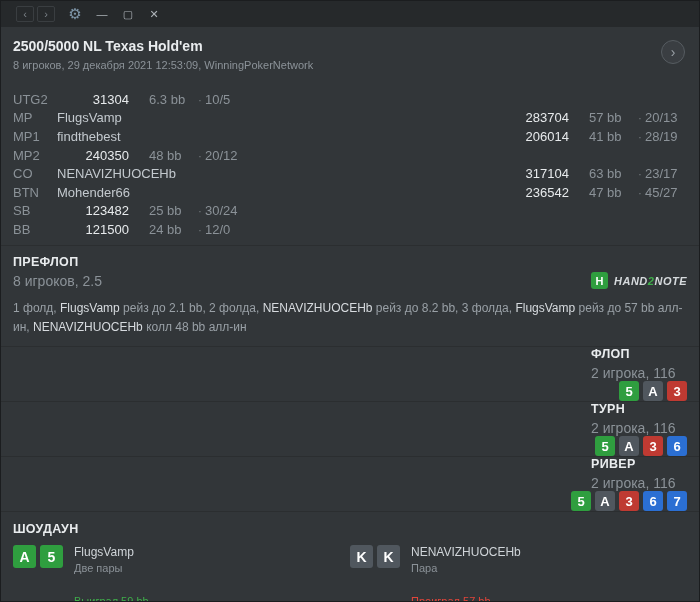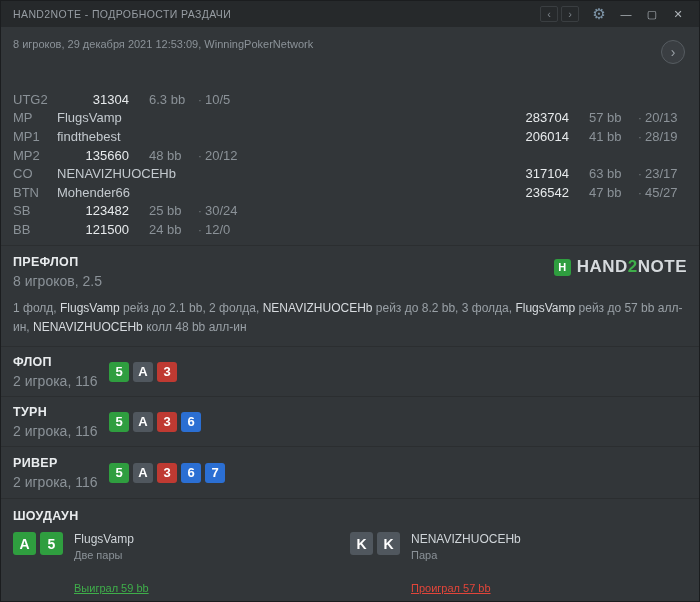--- a/index.html
+++ b/index.html
@@ -33,33 +33,33 @@
   .pname { flex:1; color:#c3c9ce; }
   .pstack { width:72px; text-align:right; color:#e7eaec; }
   .pbb { width:46px; margin-left:20px; color:#8b9298; }
   .pdot { width:10px; text-align:center; color:#6d7377; }
   .pstats { width:42px; color:#8b9298; }
 
   .section { border-top:1px solid #2b2e30; }
 
   
   .preflop { flex:0 0 100px; padding:9px 12px; }
-  .sec-head { display:flex; justify-content:space-between; align-items:flex-start; }
+  .sec-head { display:flex; justify-content:space-between; align-items:flex-end; }
   .sec-title { font-size:12.5px; font-weight:bold; color:#e9ecee; letter-spacing:.3px; margin-bottom:4px; }
   .sec-sub { font-size:14px; color:#8b9298; }
   .h2n-logo { display:flex; align-items:center; gap:6px; margin-top:2px; }
   .h2n-icon { width:17px; height:17px; background:#2f9e3f; border-radius:3px; color:#fff;
               font-weight:bold; font-size:11px; display:flex; align-items:center; justify-content:center; }
-  .h2n-text { font-size:17px; font-weight:bold; letter-spacing:.5px; color:#d6dadd; }
+  .h2n-text { font-size:11px; font-weight:bold; letter-spacing:.5px; color:#d6dadd;font-style:italic; }
   .h2n-text .g { color:#3fae4a; }
   .action { margin-top:10px; font-size:12px; line-height:19px; color:#99a0a6; max-width:676px; }
   .action [data-hl="yes"] { color:#d7dbdf; }
 
   
-  .street { display:flex; align-items:center; padding:0 12px; }
+  .street { display:flex; align-items:flex-end; padding:0 12px;flex-direction:column; }
   .street-flop, .street-turn { flex:0 0 50px; }
   .street-river { flex:0 0 52px; }
   .street-info { width:96px; }
   .cards { display:flex; gap:4px; }
   .card { width:20px; height:20px; border-radius:3px; display:flex; align-items:center;
           justify-content:center; color:#fff; font-weight:bold; font-size:13px; }
   .card.lg { width:23px; height:23px; font-size:14px; }
   .card[data-suit="clubs"]    { background:#2f9e3f; }
   .card[data-suit="spades"]   { background:#50575e; }
   .card[data-suit="hearts"]   { background:#bf3a32; }
@@ -75,21 +75,20 @@
   .sd-result { font-size:11px; }
   .sd-result[data-outcome="win"]  { color:#3fae4a;text-decoration:underline; }
   .sd-result[data-outcome="loss"] { color:#e2453a;text-decoration:underline; }
 </style>
 </head>
 <body>
 
 <div class="window">
 
   <div class="titlebar">
-    <span class="tb-title">HAND2NOTE - ПОДРОБНОСТИ РАЗДАЧИ</span>
     <span class="tb-btn tb-nav">
         <span>‹</span>
       </span>
     <span class="tb-btn tb-nav">
         <span>›</span>
       </span>
     <span class="tb-btn tb-gear">
         <span>⚙</span>
       </span>
     <span class="tb-btn tb-win">
@@ -97,20 +96,21 @@
       </span>
     <span class="tb-btn tb-win">
         <span>▢</span>
       </span>
     <span class="tb-btn tb-win">
         <span>✕</span>
       </span>
   </div>
 
   <div class="hand-header">
+    <div class="hand-title">2500/5000 NL Texas Hold'em</div>
     <div class="hand-sub">8 игроков, 29 декабря 2021 12:53:09, WinningPokerNetwork</div>
     <div class="expand-btn">
         <span>›</span>
       </div>
   </div>
 
   <div class="players">
     <div class="prow">
       <span class="pos">UTG2</span>
       <span class="pstack">31304</span>
@@ -129,21 +129,21 @@
     <div class="prow">
       <span class="pos">MP1</span>
       <span class="pname">findthebest</span>
       <span class="pstack">206014</span>
       <span class="pbb">41 bb</span>
       <span class="pdot">·</span>
       <span class="pstats">28/19</span>
     </div>
     <div class="prow">
       <span class="pos">MP2</span>
-      <span class="pstack">135660</span>
+      <span class="pstack">240350</span>
       <span class="pbb">48 bb</span>
       <span class="pdot">·</span>
       <span class="pstats">20/12</span>
     </div>
     <div class="prow">
       <span class="pos">CO</span>
       <span class="pname">NENAVIZHUOCEHb</span>
       <span class="pstack">317104</span>
       <span class="pbb">63 bb</span>
       <span class="pdot">·</span>

